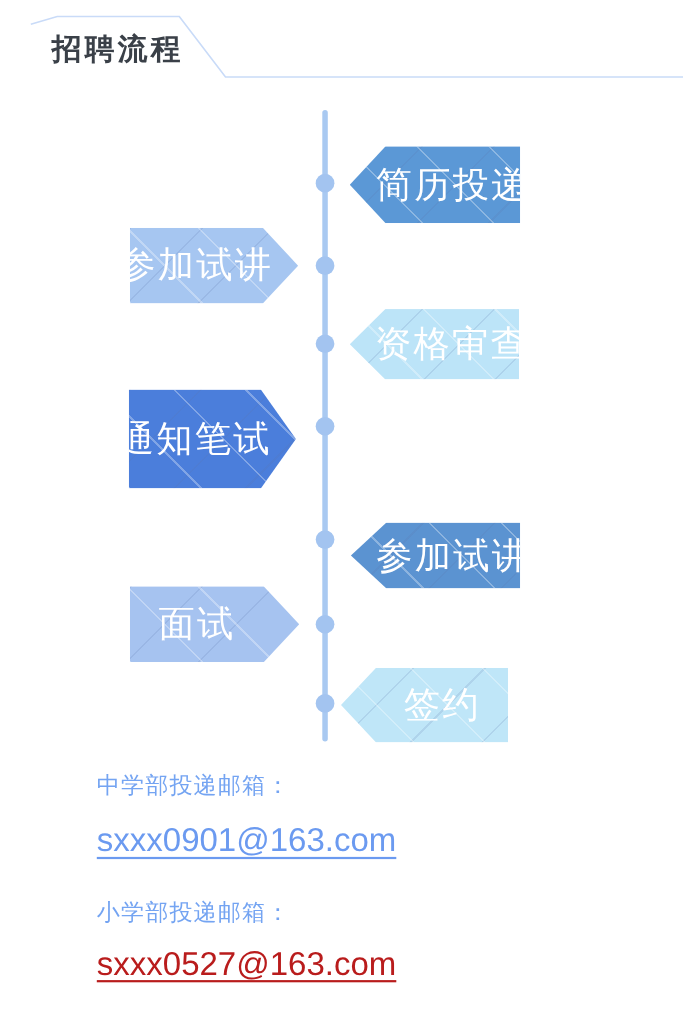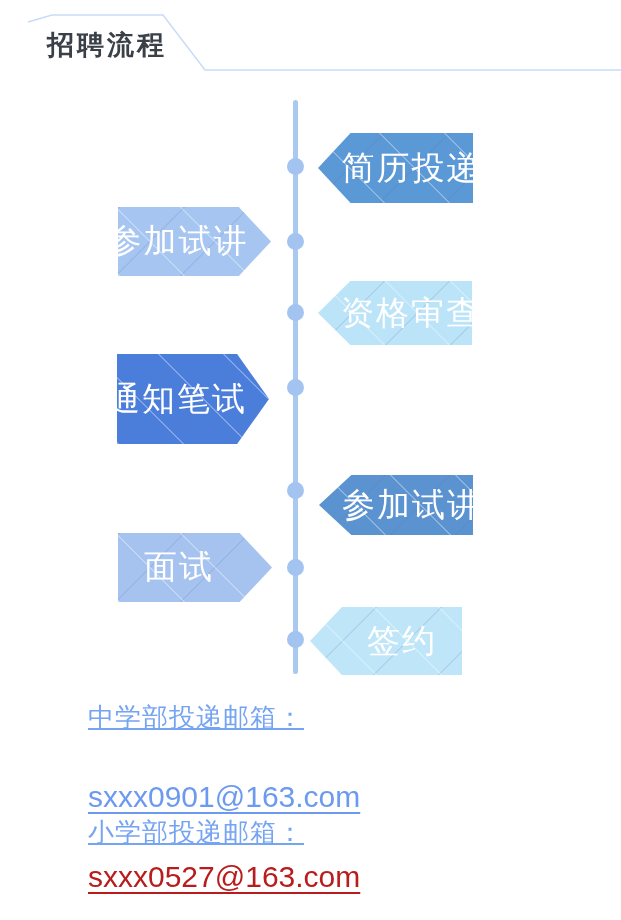--- a/index.html
+++ b/index.html
@@ -87,25 +87,24 @@
   .banner-2 { left: 318px; top: 281px; width: 154px; height: 64px; }
   .banner-3 { left: 117px; top: 354px; width: 152px; height: 90px; }
   .banner-4 { left: 319px; top: 475px; width: 154px; height: 60px; }
   .banner-5 { left: 118px; top: 533px; width: 154px; height: 69px; }
   .banner-6 { left: 310px; top: 607px; width: 152px; height: 68px; }
 
   
   .contact-label {
     position: absolute;
     left: 88px;
-    font-size: 26px;
+    font-size: 21px;
     letter-spacing: 1px;
     color: #74a4f2;
     white-space: nowrap;
-    text-decoration: underline;
   }
   .contact-email {
     position: absolute;
     left: 88px;
     font-size: 30px;
     color: #6b9af0;
     text-decoration: underline;
     text-decoration-thickness: 2px;
     text-underline-offset: 5px;
     white-space: nowrap;
@@ -137,18 +136,18 @@
 
   <div class="banner tip-left banner-0" style="background-color: rgb(91, 152, 214); color: rgb(255, 255, 255);">简历投递</div>
   <div class="banner tip-right banner-1" style="background-color: rgb(166, 198, 241); color: rgb(255, 255, 255);">参加试讲</div>
   <div class="banner tip-left banner-2" style="background-color: rgb(188, 228, 248); color: rgb(255, 255, 255);">资格审查</div>
   <div class="banner tip-right banner-3" style="background-color: rgb(75, 126, 219); color: rgb(255, 255, 255);">通知笔试</div>
   <div class="banner tip-left banner-4" style="background-color: rgb(91, 147, 209); color: rgb(255, 255, 255);">参加试讲</div>
   <div class="banner tip-right banner-5" style="background-color: rgb(166, 195, 240); color: rgb(255, 255, 255); text-align: center;">面试</div>
   <div class="banner tip-left banner-6" style="background-color: rgb(191, 230, 248); color: rgb(255, 255, 255);">签约</div>
 
   <div class="contact-label contact-label-0" style="color: rgb(116, 164, 242);">中学部投递邮箱：</div>
-  <a class="contact-email contact-email-0" style="color: rgb(107, 154, 240); margin-top: 32px;">sxxx0901@163.com</a>
+  <a class="contact-email contact-email-0" style="color: rgb(107, 154, 240);">sxxx0901@163.com</a>
 
   <div class="contact-label contact-label-1" style="color: rgb(116, 164, 242);">小学部投递邮箱：</div>
   <a class="contact-email contact-email-1" style="color: #b91c1c;">sxxx0527@163.com</a>
 
 </div>
 
 </body></html>

